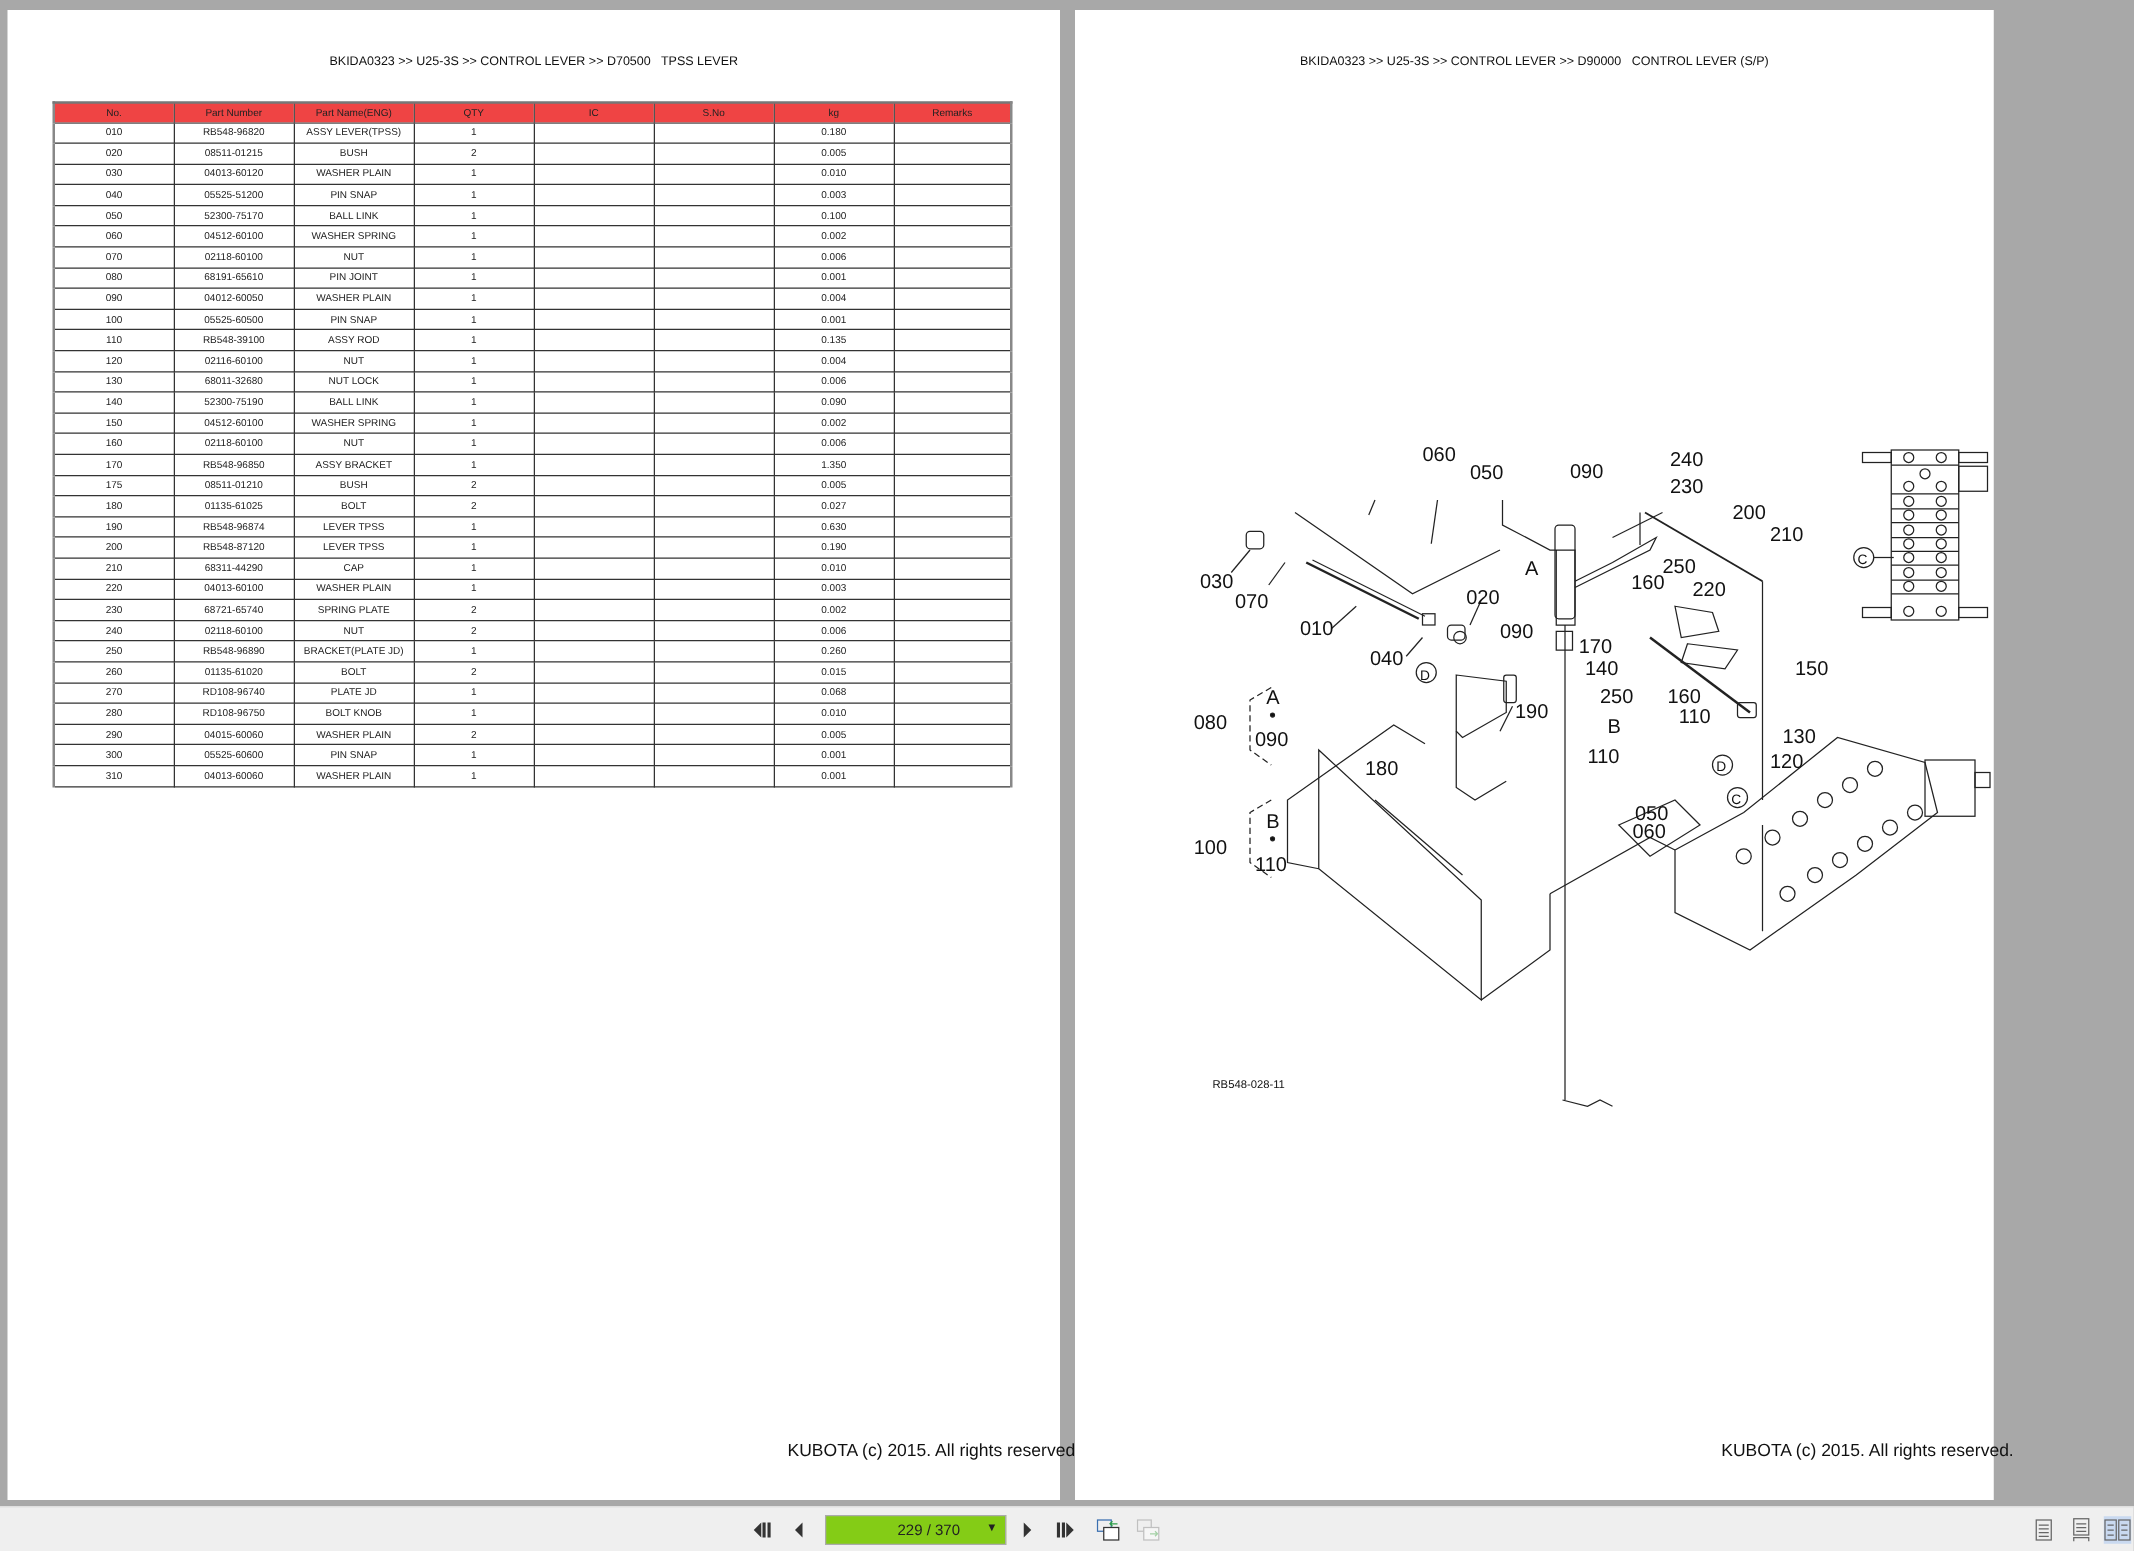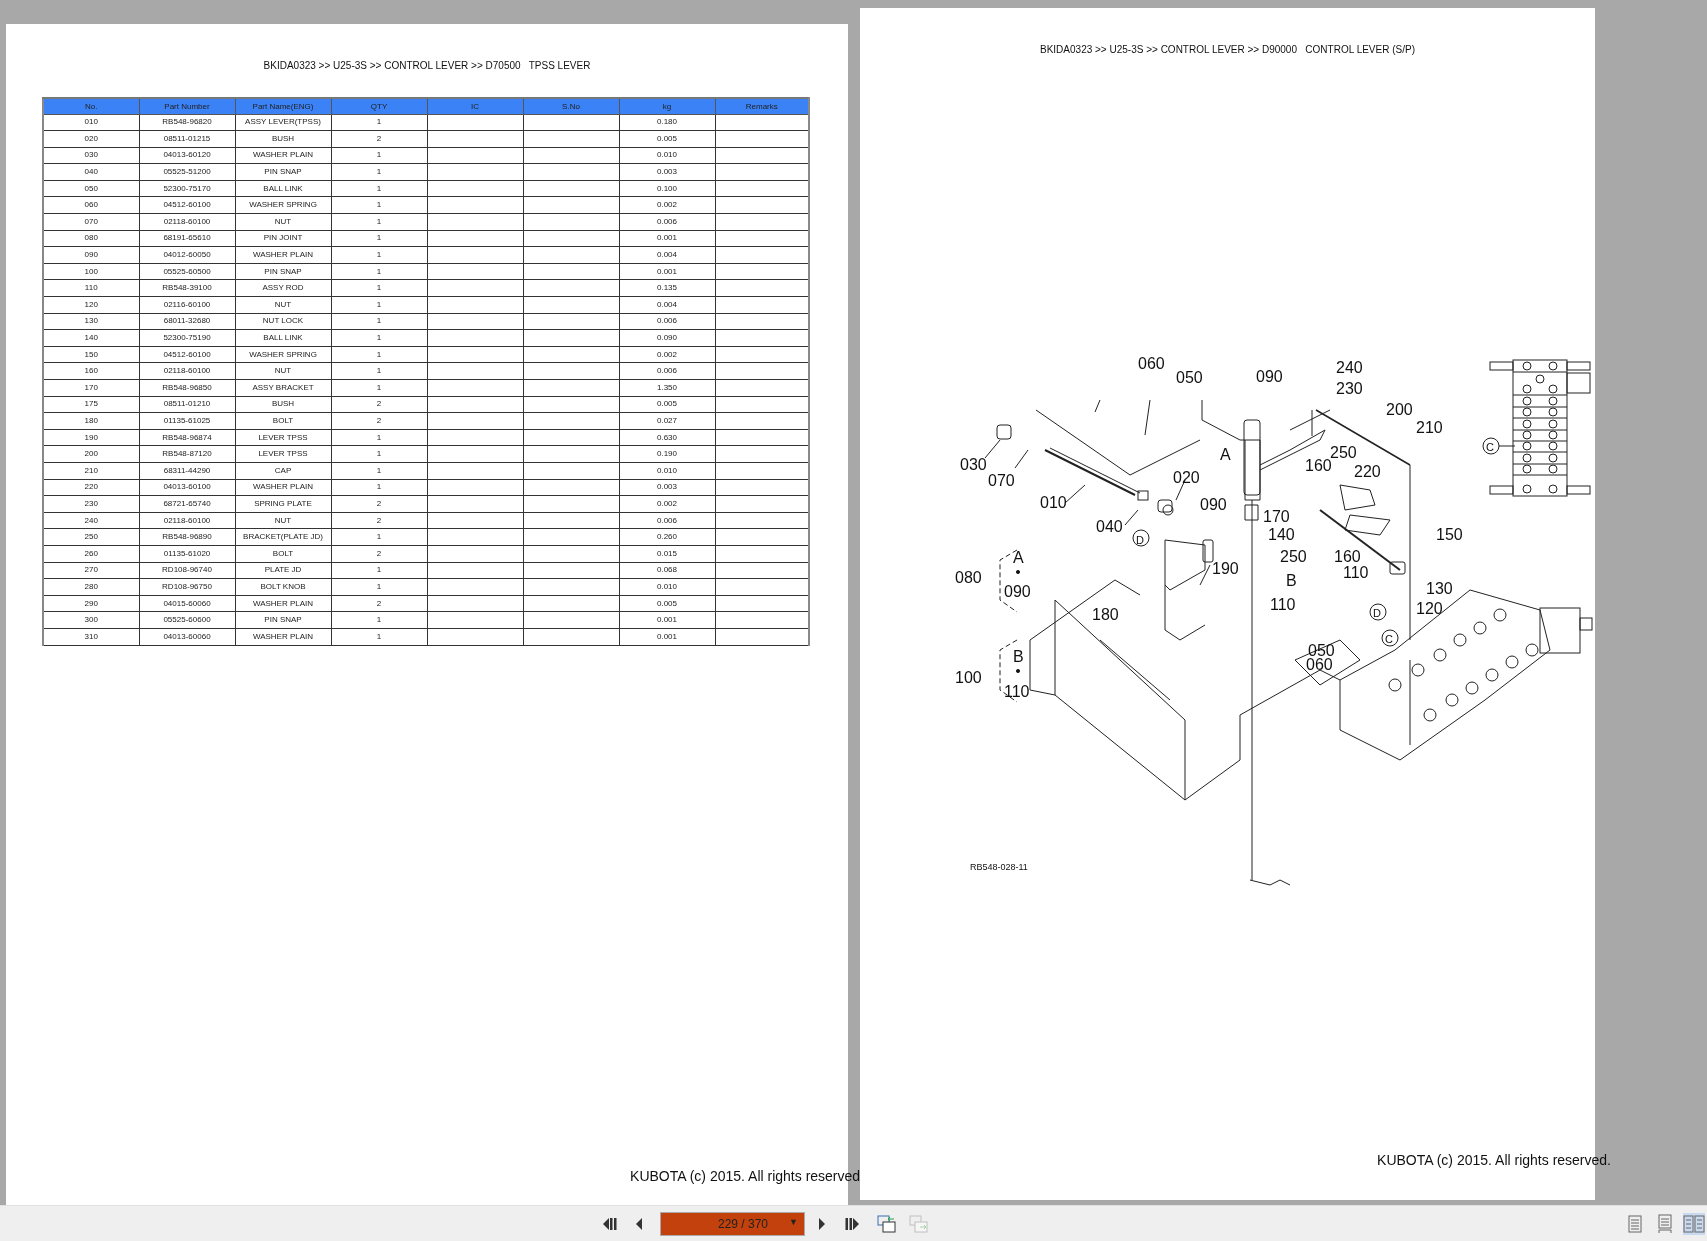--- a/index.html
+++ b/index.html
@@ -1,34 +1,34 @@
 <!DOCTYPE html>
 <html><head>
 <meta charset="utf-8">
 <style>
   * { box-sizing: border-box; margin: 0; padding: 0; }
   html, body { width: 1707px; height: 1241px; overflow: hidden; background: #a8a8a8; font-family: "Liberation Sans", sans-serif; }
   .viewer { position: absolute; left: 0; top: 0; width: 1707px; height: 1205px; background: #a8a8a8; }
   .page { position: absolute; top: 8px; height: 1192px; background: #ffffff; }
-  .page-left { left: 6px; width: 842px; margin-top: 16px; }
+  .page-left { left: 6px; width: 842px; }
   .page-right { left: 860px; width: 735px; }
   .page-header { position: absolute; top: 36px; left: 0; width: 100%; text-align: center; font-size: 10px; color: #111; white-space: pre; }
   .page-footer { position: absolute; top: 1144px; left: 16px; width: 100%; text-align: right; font-size: 14px; color: #111; }
   table.parts { position: absolute; left: 36px; top: 73px; width: 766px; border-collapse: collapse; font-size: 8px; color: #222; table-layout: fixed; }
-  table.parts th { background: #3b82f6; font-weight: normal; height: 16px; border: 1px solid #555; border-top: 2px solid #777; text-align: center; }
+  table.parts th { background: #ef4444; font-weight: normal; height: 16px; border: 1px solid #555; border-top: 2px solid #777; text-align: center; }
   table.parts td { height: 16.6px; border: 1px solid #333; text-align: center; padding: 0; line-height: 14px; }
   table.parts tr td:first-child, table.parts tr th:first-child { border-left: 2px solid #888; }
   table.parts tr td:last-child, table.parts tr th:last-child { border-right: 2px solid #888; }
   .diagram { position: absolute; left: 940px; top: 340px; width: 700px; height: 560px; }
   .diagram svg { width: 100%; height: 100%; }
   .dlabel { font-family: "Liberation Sans", sans-serif; font-size: 16px; fill: #111; }
   .dcode { font-family: "Liberation Sans", sans-serif; font-size: 9px; fill: #111; }
   .toolbar { position: absolute; left: 0; top: 1205px; width: 1707px; height: 36px; background: #efefef; border-top: 1px solid #e0e0e0; }
   .tb-btn { position: absolute; top: 8px; width: 22px; height: 20px; display: flex; align-items: center; justify-content: center; color: #333; cursor: pointer; }
-  .page-box { position: absolute; left: 660px; top: 6px; width: 145px; height: 24px; background: #c2410c; border: 1px solid #aaa; font-size: 12px; color: #222; }
+  .page-box { position: absolute; left: 660px; top: 6px; width: 145px; height: 24px; background: #84cc16; border: 1px solid #aaa; font-size: 12px; color: #222; }
   .page-box .val { position: absolute; right: 36px; top: 4px; }
   .page-box .dd { position: absolute; right: 6px; top: 4px; font-size: 9px; }
   .view-btn { position: absolute; top: 7px; width: 22px; height: 22px; display: flex; align-items: center; justify-content: center; }
   .view-btn.active { background: #c9d9f0; }
 </style>
 </head>
 <body>
 
 <div class="viewer">
 

